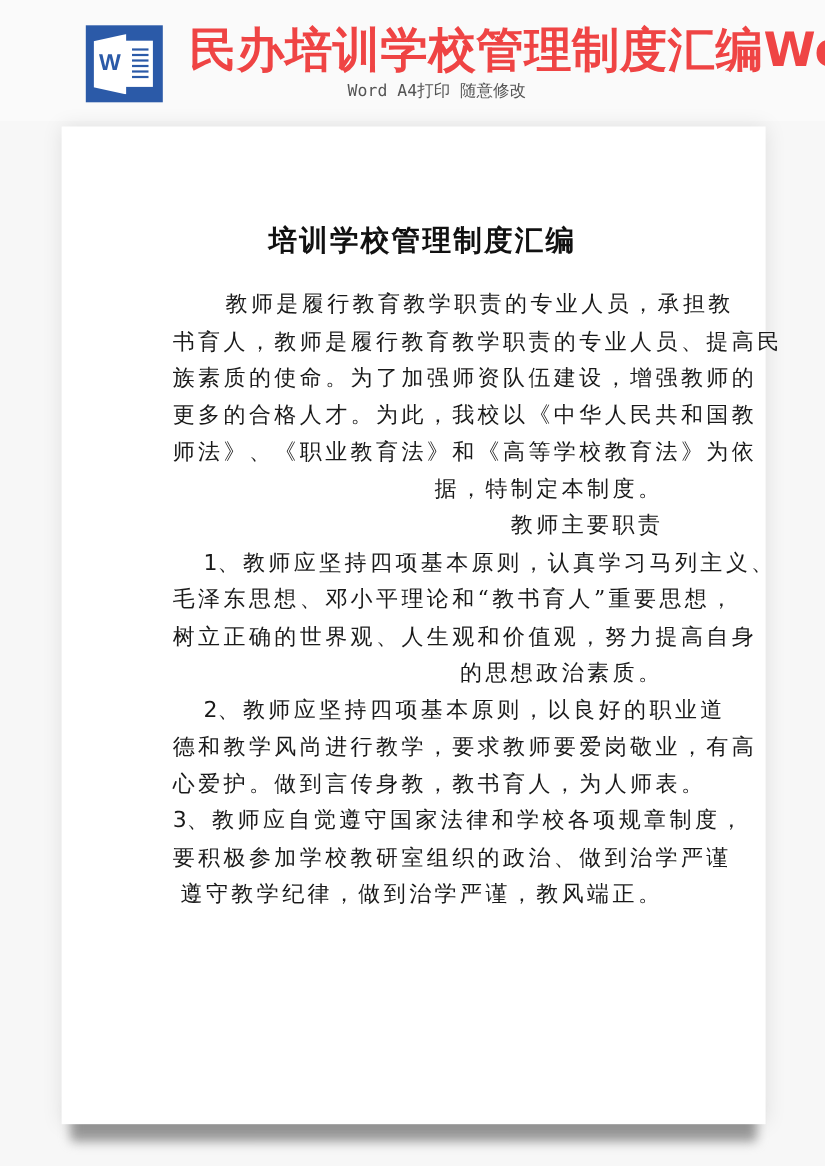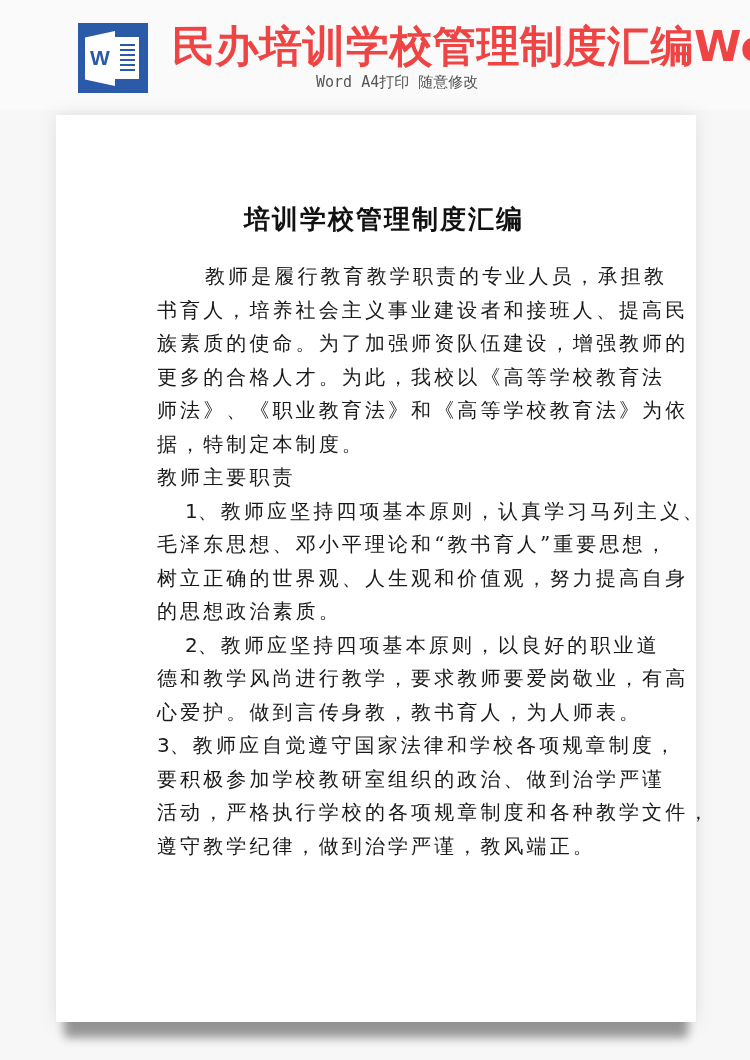--- a/index.html
+++ b/index.html
@@ -109,20 +109,21 @@
       width: 446px;
       font-family: "DejaVu Serif", serif;
       font-size: 20px;
       color: #1a1a1a;
     }
     .line {
       height: 33.5px;
       line-height: 33.5px;
       white-space: nowrap;
       letter-spacing: 3.1px;
+      text-align: right;
     }
     .indent-2 { padding-left: 48px; }
     .indent-1 { padding-left: 28px; }
     .num {
       font-family: "DejaVu Sans", sans-serif;
       letter-spacing: 0;
     }
   </style>
 </head>
 <body>
@@ -144,35 +145,34 @@
   <div class="header-subtitle">Word A4打印 随意修改</div>
 </div>
 
 <div class="page-shadow"></div>
 
 <div class="page">
   <div class="doc-title">培训学校管理制度汇编</div>
 
   <div class="body-text">
     <div class="line indent-2">教师是履行教育教学职责的专业人员，承担教</div>
-    <div class="line">书育人，培养社会主义事业建设者和接班人、提高民</div>
+    <div class="line">书育人，教师是履行教育教学职责的专业人员、提高民</div>
     <div class="line">族素质的使命。为了加强师资队伍建设，增强教师的</div>
-    <div class="line">更多的合格人才。为此，我校以《高等学校教育法</div>
+    <div class="line">更多的合格人才。为此，我校以《中华人民共和国教</div>
     <div class="line">师法》、《职业教育法》和《高等学校教育法》为依</div>
     <div class="line">据，特制定本制度。</div>
 
     <div class="line">教师主要职责</div>
 
     <div class="line indent-1"><span class="num">1</span><span>、教师应坚持四项基本原则，认真学习马列主义、</span></div>
     <div class="line">毛泽东思想、邓小平理论和“教书育人”重要思想，</div>
     <div class="line">树立正确的世界观、人生观和价值观，努力提高自身</div>
     <div class="line">的思想政治素质。</div>
 
     <div class="line indent-1"><span class="num">2</span><span>、教师应坚持四项基本原则，以良好的职业道</span></div>
     <div class="line">德和教学风尚进行教学，要求教师要爱岗敬业，有高</div>
     <div class="line">心爱护。做到言传身教，教书育人，为人师表。</div>
 
     <div class="line"><span class="num">3</span><span>、教师应自觉遵守国家法律和学校各项规章制度，</span></div>
     <div class="line">要积极参加学校教研室组织的政治、做到治学严谨</div>
-    <div class="line">活动，严格执行学校的各项规章制度和各种教学文件，</div>
     <div class="line">遵守教学纪律，做到治学严谨，教风端正。</div>
   </div>
 </div>
 
 </body></html>

